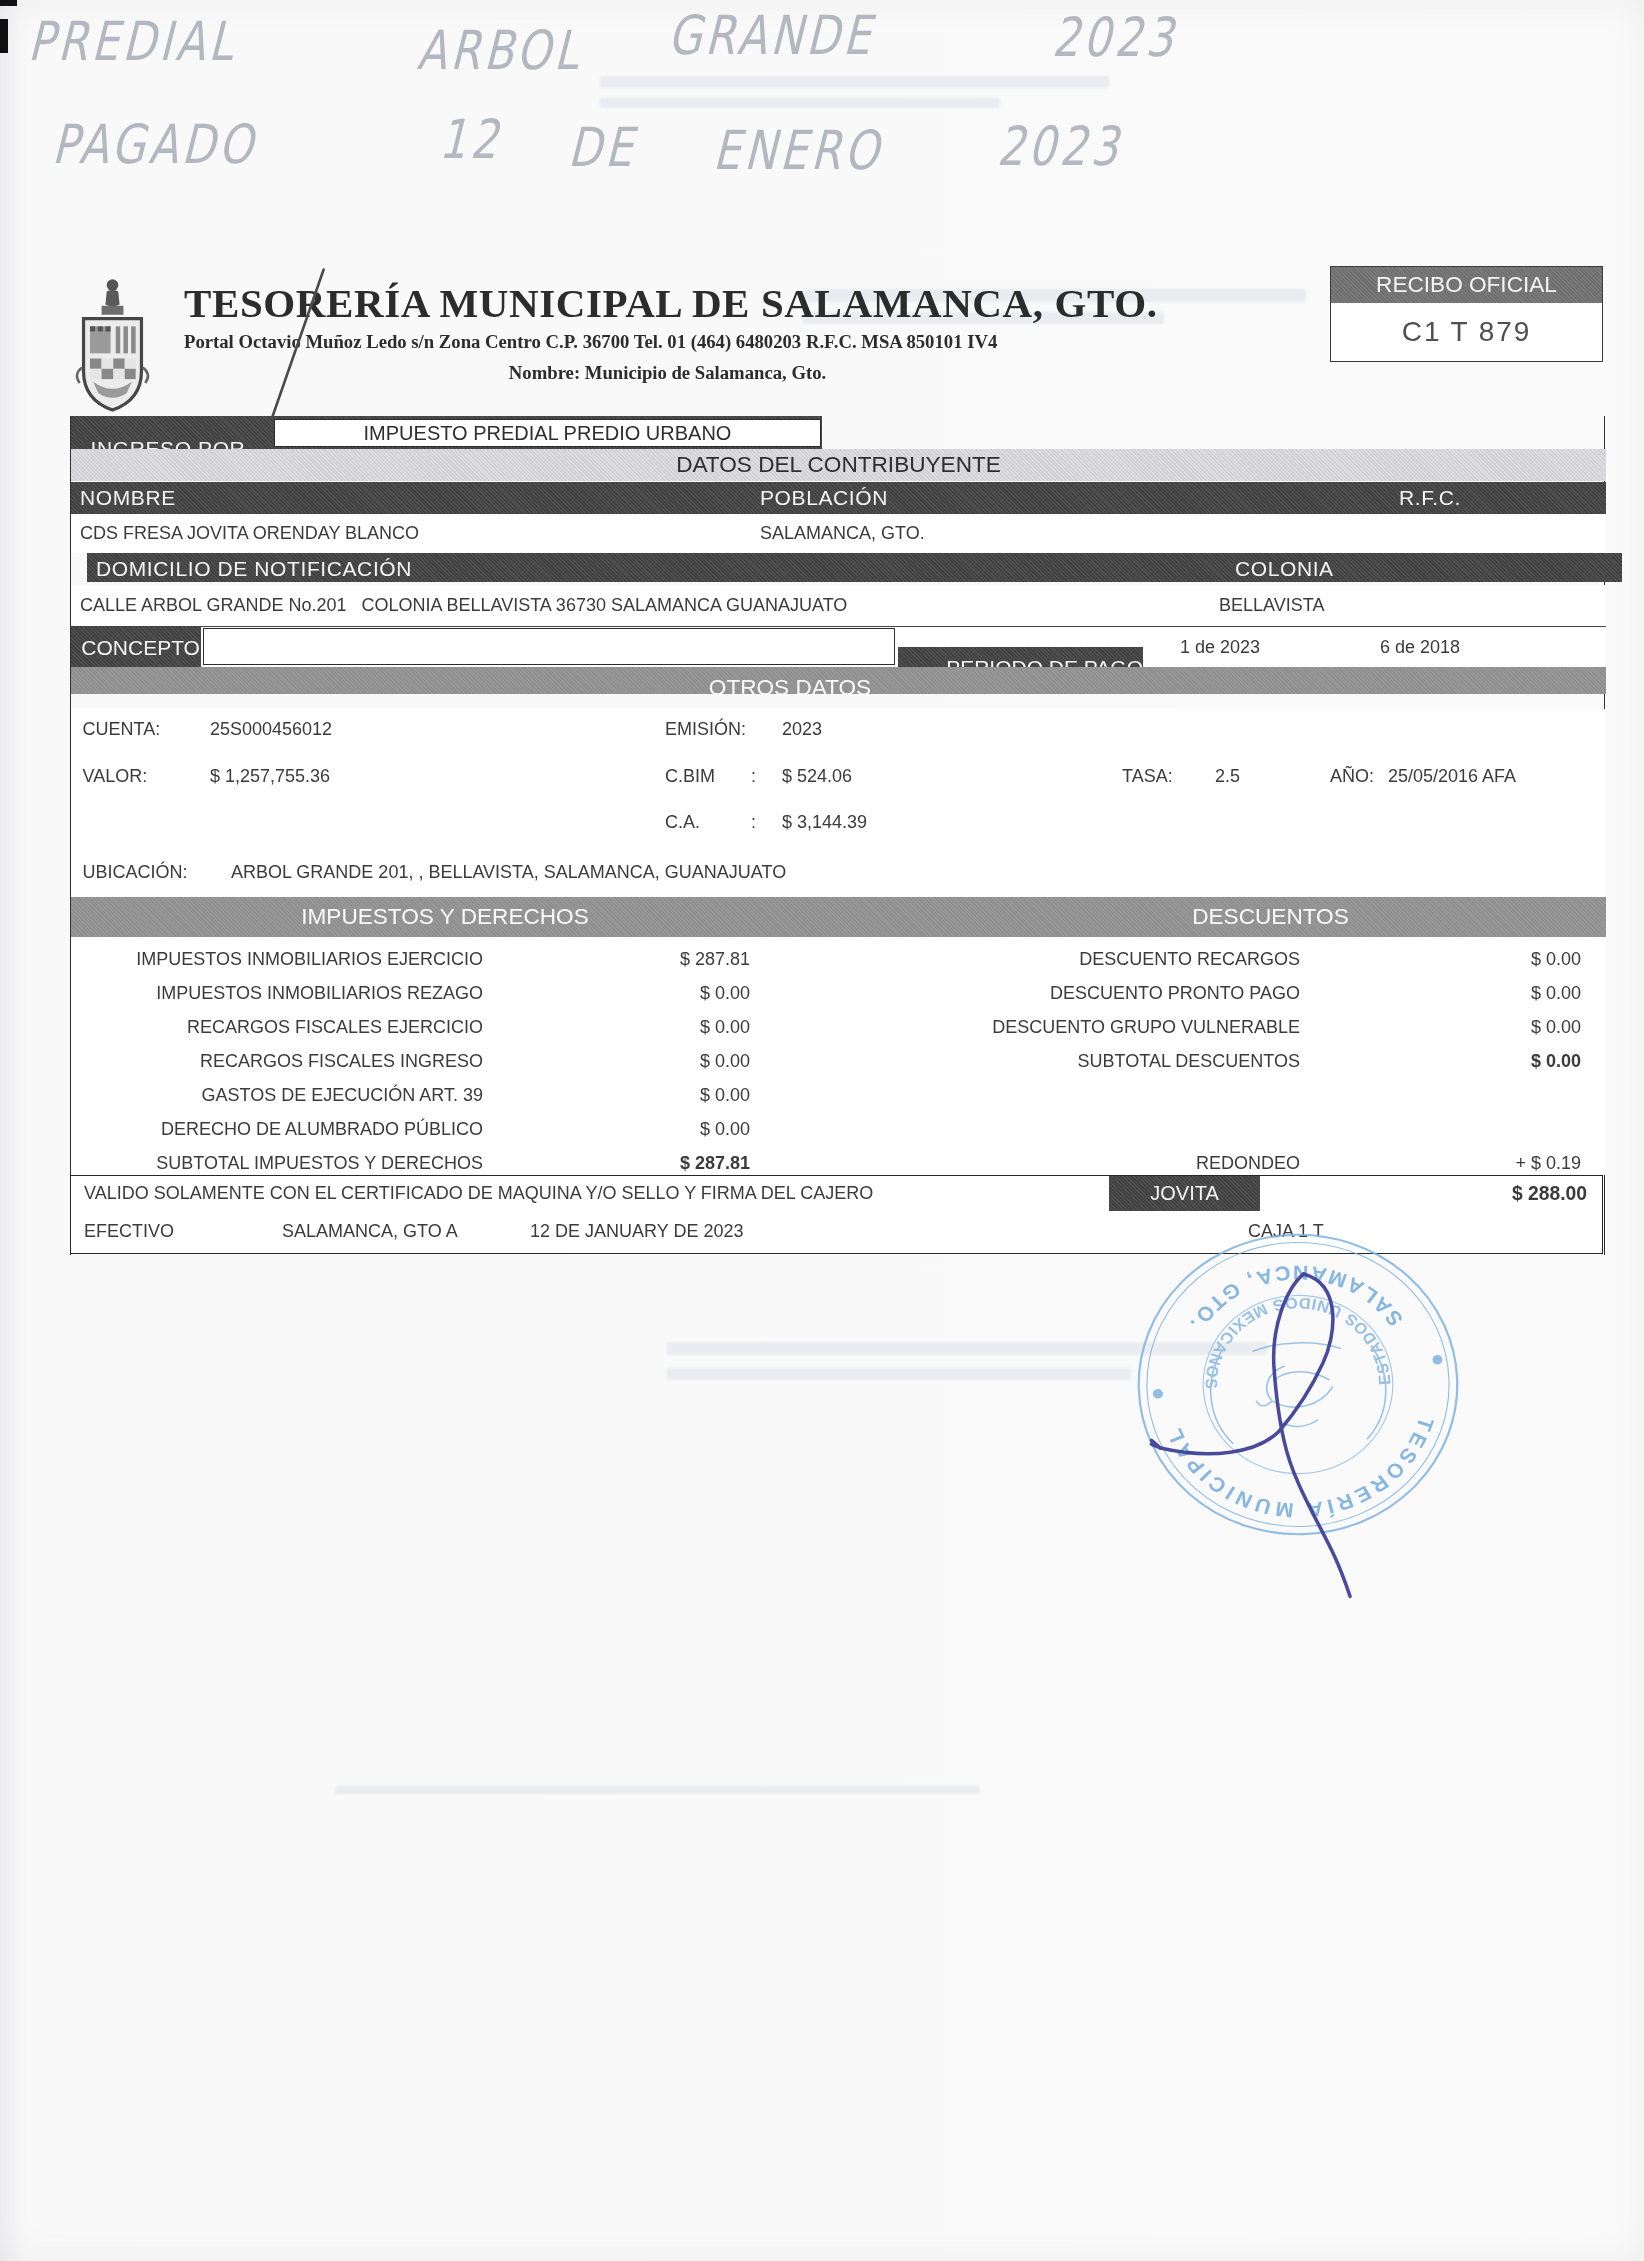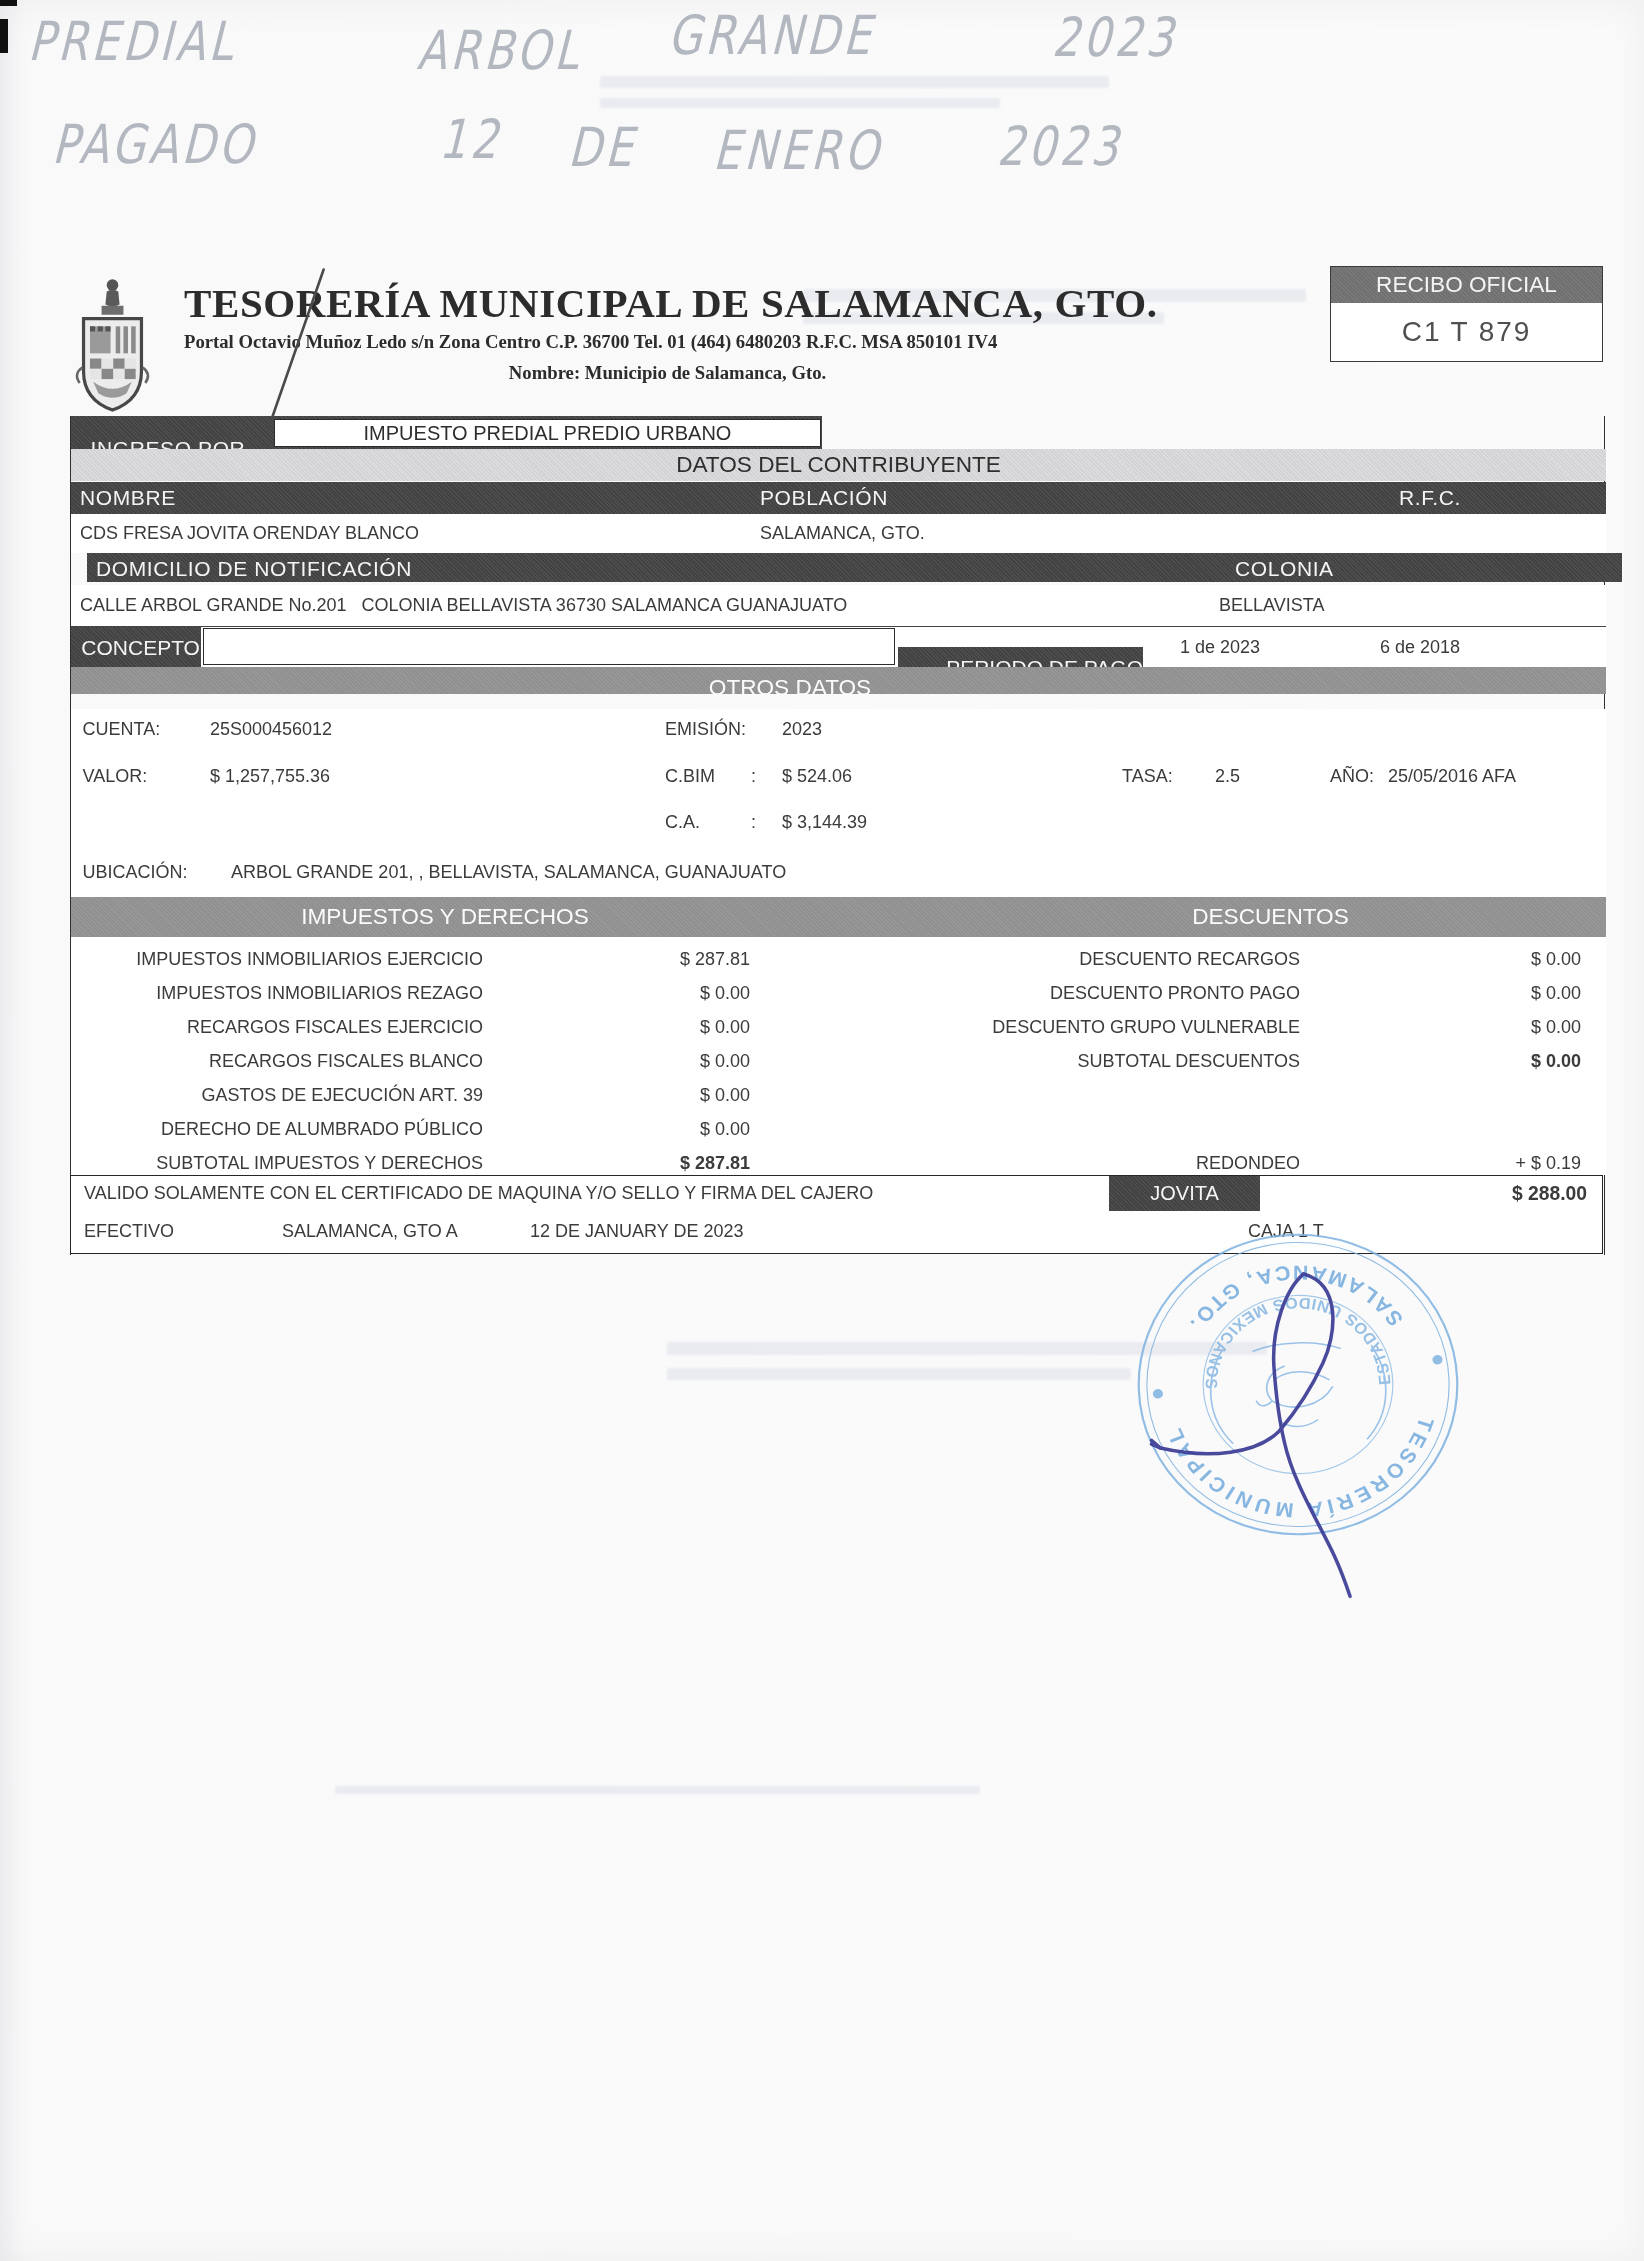--- a/index.html
+++ b/index.html
@@ -163,21 +163,21 @@
         </div>
       <div class="tbl-row">
           <span class="lab" style="width:386px;">IMPUESTOS INMOBILIARIOS REZAGO</span>
           <span class="val" style="width:267px;">$ 0.00</span>
         </div>
       <div class="tbl-row">
           <span class="lab" style="width:386px;">RECARGOS FISCALES EJERCICIO</span>
           <span class="val" style="width:267px;">$ 0.00</span>
         </div>
       <div class="tbl-row">
-          <span class="lab" style="width:386px;">RECARGOS FISCALES BLANCO</span>
+          <span class="lab" style="width:386px;">RECARGOS FISCALES INGRESO</span>
           <span class="val" style="width:267px;">$ 0.00</span>
         </div>
       <div class="tbl-row">
           <span class="lab" style="width:386px;">GASTOS DE EJECUCIÓN ART. 39</span>
           <span class="val" style="width:267px;">$ 0.00</span>
         </div>
       <div class="tbl-row">
           <span class="lab" style="width:386px;">DERECHO DE ALUMBRADO PÚBLICO</span>
           <span class="val" style="width:267px;">$ 0.00</span>
         </div>

